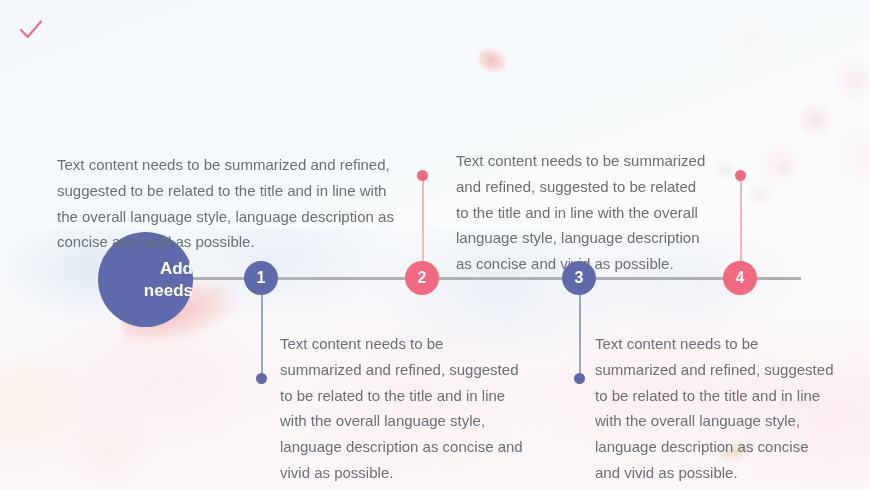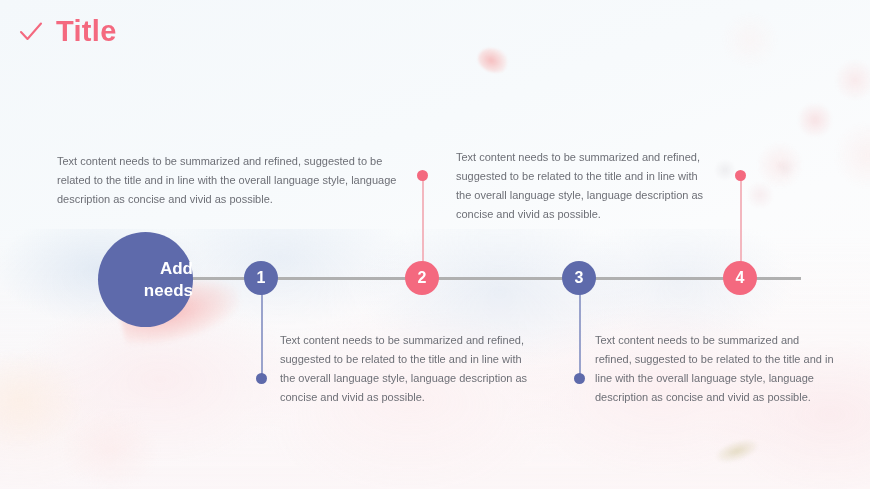--- a/index.html
+++ b/index.html
@@ -167,21 +167,21 @@
     width: 11px;
     height: 11px;
     border-radius: 50%;
     z-index: 3;
   }
   .dot.blue { background: #5e6aab; }
   .dot.pink { background: #f4697f; }
 
   .body-text {
     position: absolute;
-    font-size: 11px;
+    font-size: 15px;
     line-height: 1.72;
     color: #6d6f76;
   }
 
   .t-top-left  { left: 57px;  top: 152px; width: 342px; }
   .t-top-right { left: 456px; top: 148px; width: 252px; }
   .t-bot-1     { left: 280px; top: 331px; width: 248px; }
   .t-bot-3     { left: 595px; top: 331px; width: 240px; }
 </style>
 </head>
@@ -196,21 +196,20 @@
   <div class="bg-layer bg-blossom-mid"></div>
   <div class="bg-layer bg-blossom-left"></div>
   <div class="bg-layer bg-leaf-br"></div>
 
   <div class="title-row">
     <span>
       <svg class="check-icon" viewBox="0 0 26 26" aria-hidden="true">
         <path d="M3 13 L9.5 20 L23 4.5" fill="none" stroke="#f4697f" stroke-width="2.1" stroke-linecap="round" stroke-linejoin="round"></path>
       </svg>
     </span>
-    <span class="slide-title">Title</span>
   </div>
 
   <div class="axis"></div>
 
   <div class="hub">
     <span>Add</span>
     <span>needs</span>
   </div>
 
   <div class="stem blue" style="left:261px; top:294px; height:84px;"></div>

